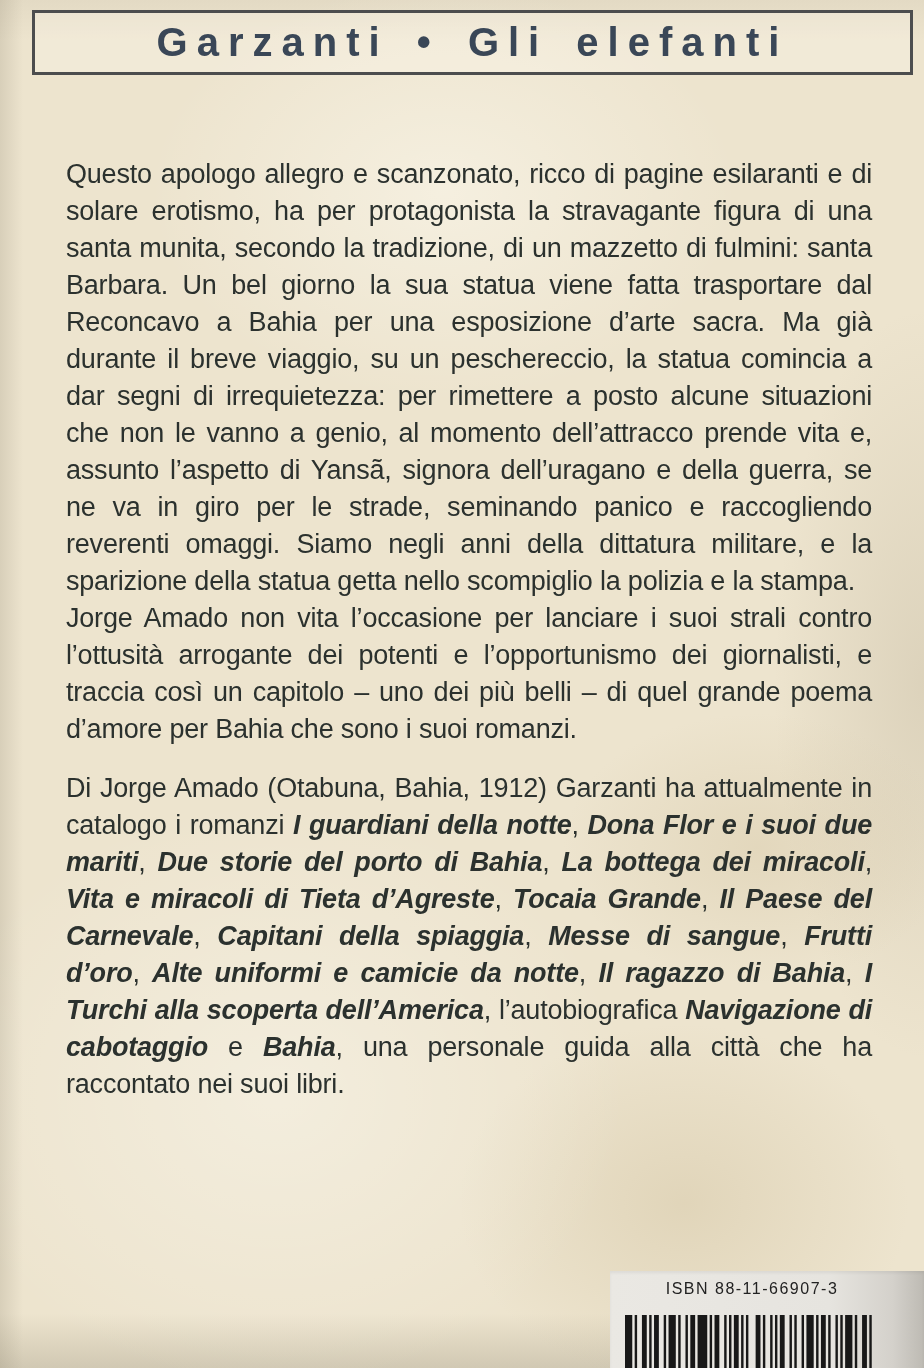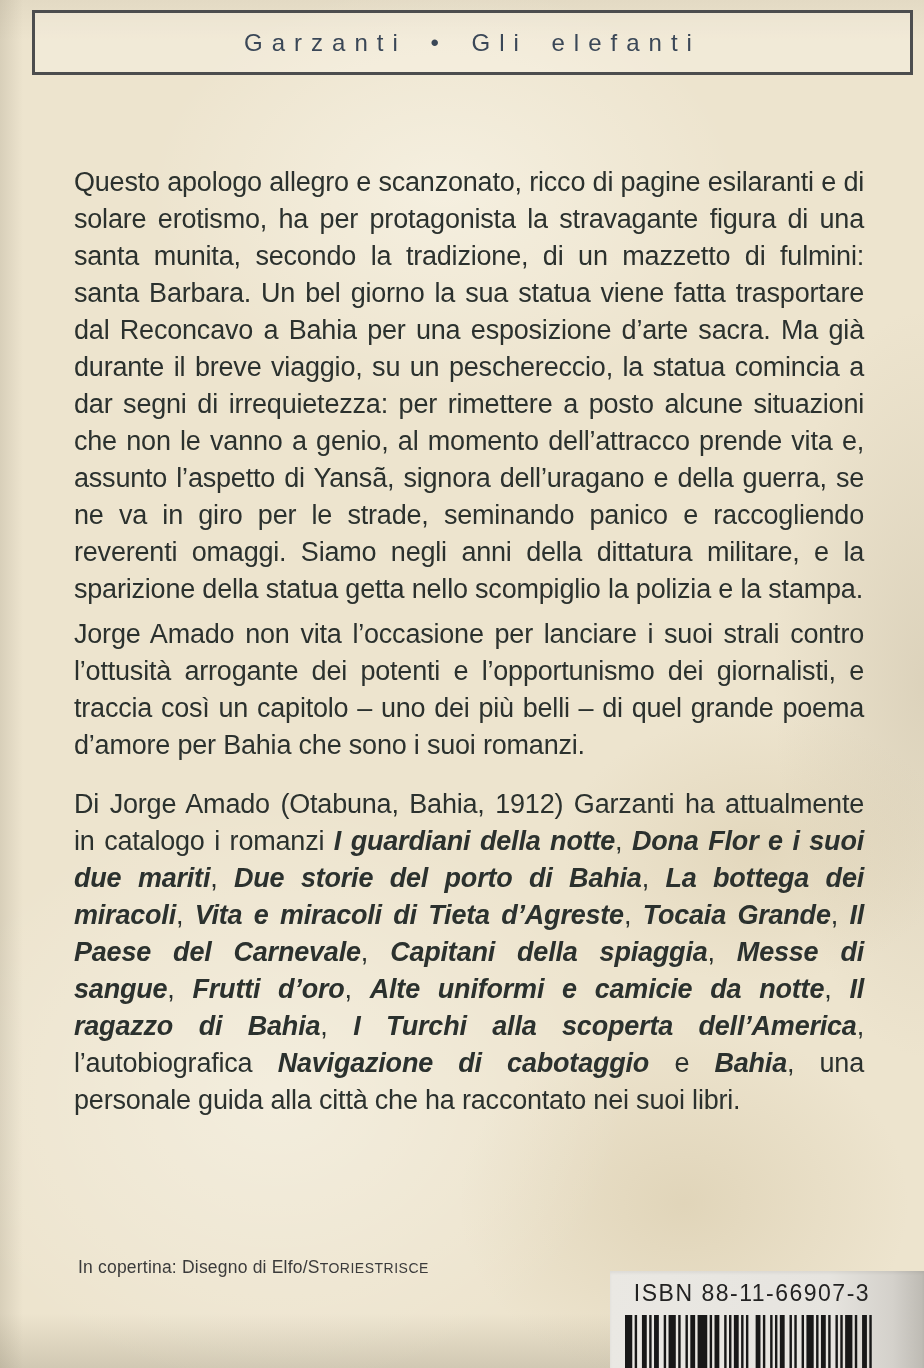--- a/index.html
+++ b/index.html
@@ -20,53 +20,53 @@
       linear-gradient(to bottom, rgba(140,130,108,0.10), rgba(140,130,108,0) 3%);
     font-family:"Liberation Sans", sans-serif;
   }
   .banner{
     position:absolute;left:32px;top:10px;width:875px;height:59px;
     border:3px solid #4c4d4e;
     display:flex;align-items:center;justify-content:center;
     background:rgba(255,252,242,0.25);
   }
   .banner-text{
-    font-size:24px;font-weight:normal;
+    font-size:40px;font-weight:bold;
     color:#3a4757;
     letter-spacing:9px;
     word-spacing:8px;
     white-space:nowrap;
   }
   .body-text{
     position:absolute;left:66px;top:156px;width:806px;
     color:#2b312e;
     font-size:27px;line-height:37px;
     text-align:justify;
     letter-spacing:-0.2px;
     hyphens:auto;-webkit-hyphens:auto;
   }
-  .body-text p{margin:8px;}
+  .body-text p{margin:0;}
   .body-text p.gap{margin-top:22px;}
   .body-text .it{font-style:italic;font-weight:bold;}
   .credit{
     position:absolute;left:78px;top:1257px;
     font-size:17.5px;color:#3b3b3b;letter-spacing:0.2px;
     white-space:nowrap;
   }
   .credit .sc{font-size:14px;letter-spacing:0.5px;}
   .isbn-block{
     position:absolute;left:610px;top:1271px;width:314px;height:97px;
     overflow:hidden;
     background:linear-gradient(to right,#eae8e3 0%,#e6e4df 70%,#d4d1cb 90%,#bdbab3 100%);
     box-shadow:inset 0 2px 3px rgba(0,0,0,0.06);
   }
   .isbn-text{
     position:absolute;left:14px;top:9px;width:256px;
     text-align:center;
-    font-size:23px;color:#222;letter-spacing:1.5px;
+    font-size:16px;color:#222;letter-spacing:1.5px;
     white-space:nowrap;
   }
   .barcode{
     position:absolute;left:15px;top:44px;
   }
 </style>
 </head>
 <body>
 
 <div class="page">
@@ -74,23 +74,20 @@
   <div class="banner">
     <span class="banner-text">Garzanti • Gli elefanti</span>
   </div>
 
   <div class="body-text" lang="it">
       <p><span>Questo apologo allegro e scanzonato, ricco di pagine esilaranti e di solare erotismo, ha per protagonista la stravagante figura di una santa munita, secondo la tradizione, di un mazzetto di fulmini: santa Barbara. Un bel giorno la sua statua viene fatta trasportare dal Reconcavo a Bahia per una esposizione d’arte sacra. Ma già durante il breve viaggio, su un peschereccio, la statua comincia a dar segni di irrequietezza: per rimettere a posto alcune situazioni che non le vanno a genio, al momento dell’attracco prende vita e, assunto l’aspetto di Yansã, signora dell’uragano e della guerra, se ne va in giro per le strade, seminando panico e raccogliendo reverenti omaggi. Siamo negli anni della dittatura militare, e la sparizione della statua getta nello scompiglio la polizia e la stampa.</span></p>
       <p><span>Jorge Amado non vita l’occasione per lanciare i suoi strali contro l’ottusità arrogante dei potenti e l’opportunismo dei giornalisti, e traccia così un capitolo – uno dei più belli – di quel grande poema d’amore per Bahia che sono i suoi romanzi.</span></p>
       <p class="gap"><span>Di Jorge Amado (Otabuna, Bahia, 1912) Garzanti ha attualmente in catalogo i romanzi </span><span class="it">I guardiani della notte</span><span>, </span><span class="it">Dona Flor e i suoi due mariti</span><span>, </span><span class="it">Due storie del porto di Bahia</span><span>, </span><span class="it">La bottega dei miracoli</span><span>, </span><span class="it">Vita e miracoli di Tieta d’Agreste</span><span>, </span><span class="it">Tocaia Grande</span><span>, </span><span class="it">Il Paese del Carnevale</span><span>, </span><span class="it">Capitani della spiaggia</span><span>, </span><span class="it">Messe di sangue</span><span>, </span><span class="it">Frutti d’oro</span><span>, </span><span class="it">Alte uniformi e camicie da notte</span><span>, </span><span class="it">Il ragazzo di Bahia</span><span>, </span><span class="it">I Turchi alla scoperta dell’America</span><span>, l’autobiografica </span><span class="it">Navigazione di cabotaggio</span><span> e </span><span class="it">Bahia</span><span>, una personale guida alla città che ha raccontato nei suoi libri.</span></p>
     </div>
 
-  <div class="credit">
-    <span>In copertina: Disegno di Elfo/S</span><span class="sc">TORIESTRISCE</span>
-  </div>
 
   <div class="isbn-block">
     <div class="isbn-text">ISBN 88-11-66907-3</div>
     <svg class="barcode" width="254" height="60" viewBox="0 0 254 60" aria-hidden="true">
         <rect x="0.00" y="0" width="7.26" height="60" fill="#181818"></rect>
         <rect x="9.68" y="0" width="2.42" height="60" fill="#181818"></rect>
         <rect x="16.93" y="0" width="4.84" height="60" fill="#181818"></rect>
         <rect x="24.19" y="0" width="2.42" height="60" fill="#181818"></rect>
         <rect x="29.03" y="0" width="4.84" height="60" fill="#181818"></rect>
         <rect x="38.70" y="0" width="2.42" height="60" fill="#181818"></rect>

